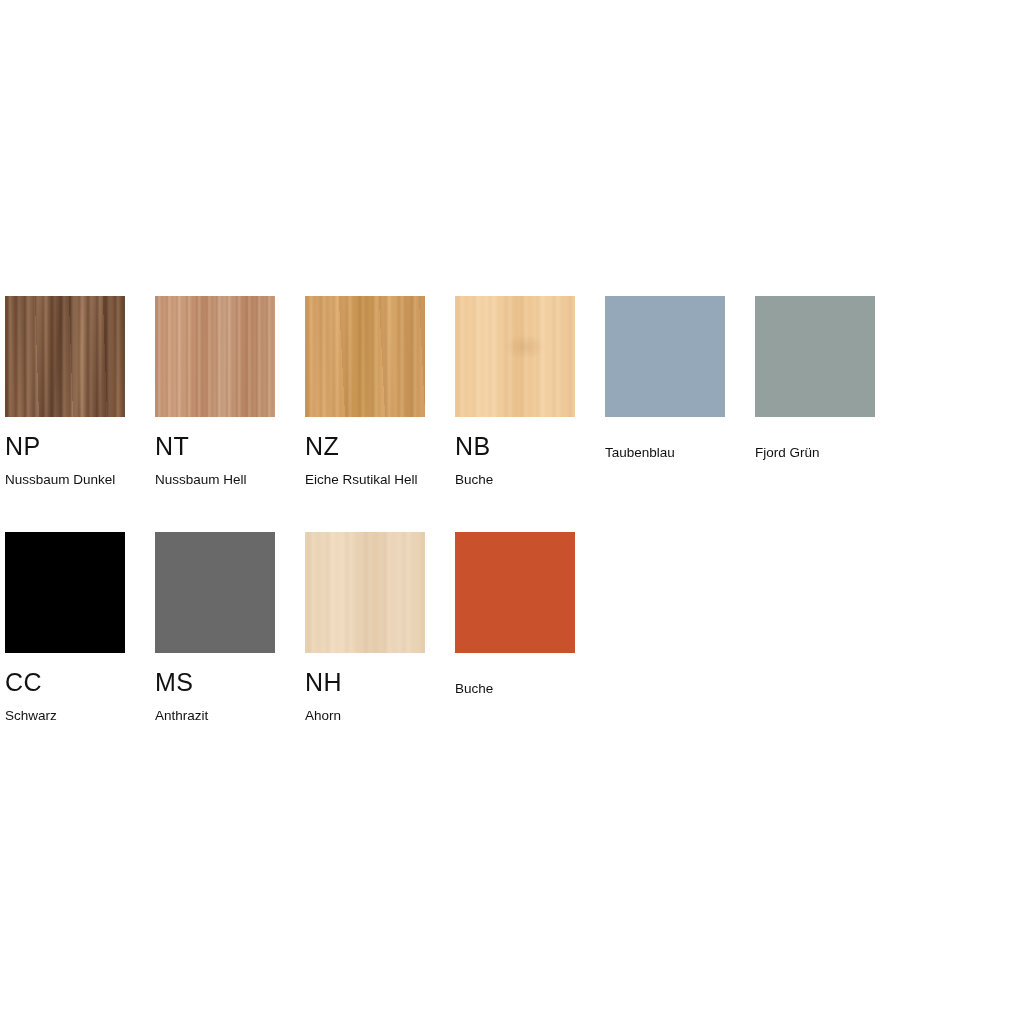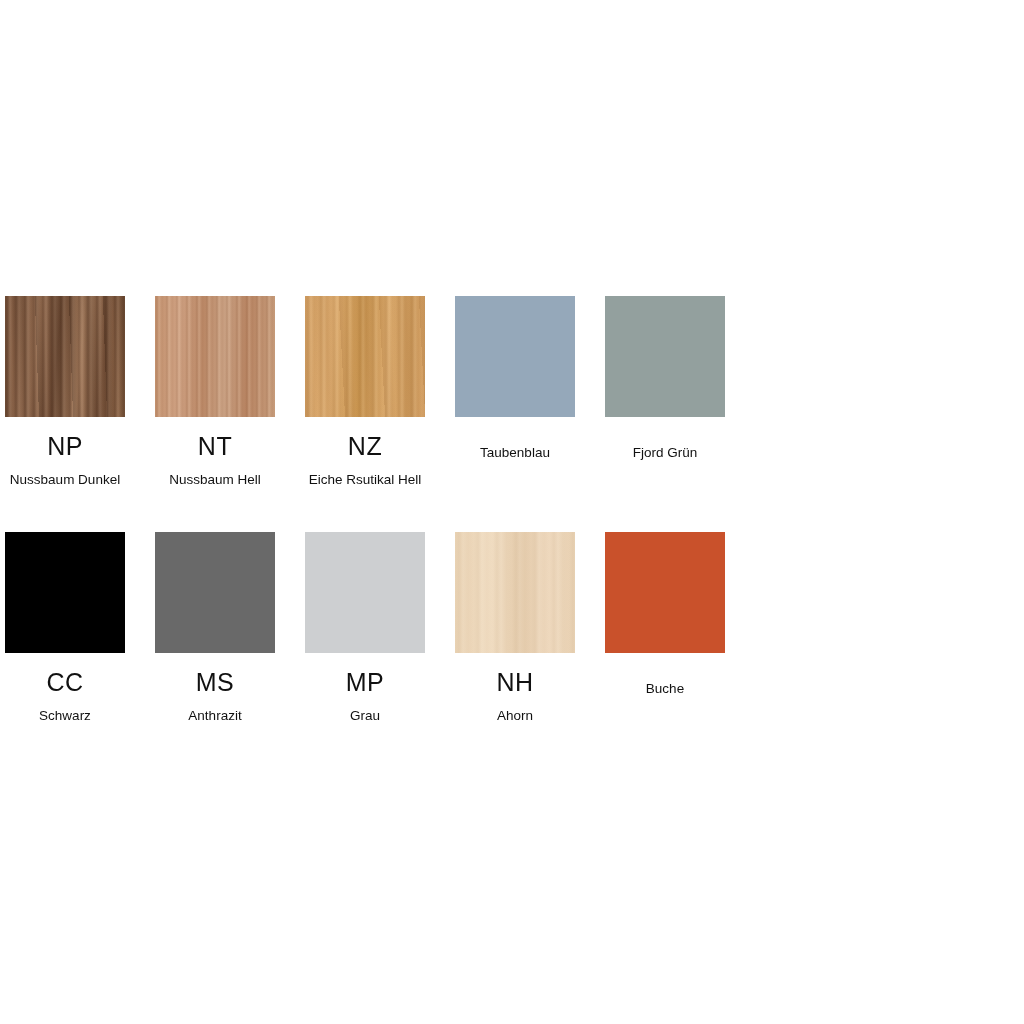--- a/index.html
+++ b/index.html
@@ -36,21 +36,21 @@
     align-items: flex-start;
   }
   #swatch-row-1 { top: 296px; }
   #swatch-row-2 { top: 532px; }
 
   .swatch-cell {
     width: 120px;
     margin-right: 30px;
     display: flex;
     flex-direction: column;
-    align-items: center;
+    align-items: flex-start;
     flex: 0 0 auto;
   }
   .swatch-cell:last-child { margin-right: 0; }
 
   .swatch-chip {
     width: 120px;
     height: 121px;
     box-sizing: border-box;
     position: relative;
     overflow: hidden;
@@ -192,20 +192,25 @@
       <div class="swatch-cell">
         <div class="swatch-chip fill-nt"></div>
         <div class="swatch-code">NT</div>
         <div class="swatch-label">Nussbaum Hell</div>
       </div>
       <div class="swatch-cell">
         <div class="swatch-chip fill-nz"></div>
         <div class="swatch-code">NZ</div>
         <div class="swatch-label">Eiche Rsutikal Hell</div>
       </div>
+      <div class="swatch-cell">
+        <div class="swatch-chip fill-nb"></div>
+        <div class="swatch-code">NB</div>
+        <div class="swatch-label">Buche</div>
+      </div>
       <div class="swatch-cell no-code">
         <div class="swatch-chip fill-solid" style="--chip-color: #95a8ba;"></div>
         <div class="swatch-code empty"></div>
         <div class="swatch-label">Taubenblau</div>
       </div>
       <div class="swatch-cell no-code">
         <div class="swatch-chip fill-solid" style="--chip-color: #93a09e;"></div>
         <div class="swatch-code empty"></div>
         <div class="swatch-label">Fjord Grün</div>
       </div>
@@ -215,25 +220,20 @@
         <div class="swatch-chip fill-solid" style="--chip-color: #000000;"></div>
         <div class="swatch-code">CC</div>
         <div class="swatch-label">Schwarz</div>
       </div>
       <div class="swatch-cell">
         <div class="swatch-chip fill-solid" style="--chip-color: #696969;"></div>
         <div class="swatch-code">MS</div>
         <div class="swatch-label">Anthrazit</div>
       </div>
       <div class="swatch-cell">
-        <div class="swatch-chip fill-solid" style="--chip-color: #cdcfd1;"></div>
-        <div class="swatch-code">MP</div>
-        <div class="swatch-label">Grau</div>
-      </div>
-      <div class="swatch-cell">
         <div class="swatch-chip fill-nh"></div>
         <div class="swatch-code">NH</div>
         <div class="swatch-label">Ahorn</div>
       </div>
       <div class="swatch-cell no-code">
         <div class="swatch-chip fill-solid" style="--chip-color: #c9512b;"></div>
         <div class="swatch-code empty"></div>
         <div class="swatch-label">Buche</div>
       </div>
     </div>

